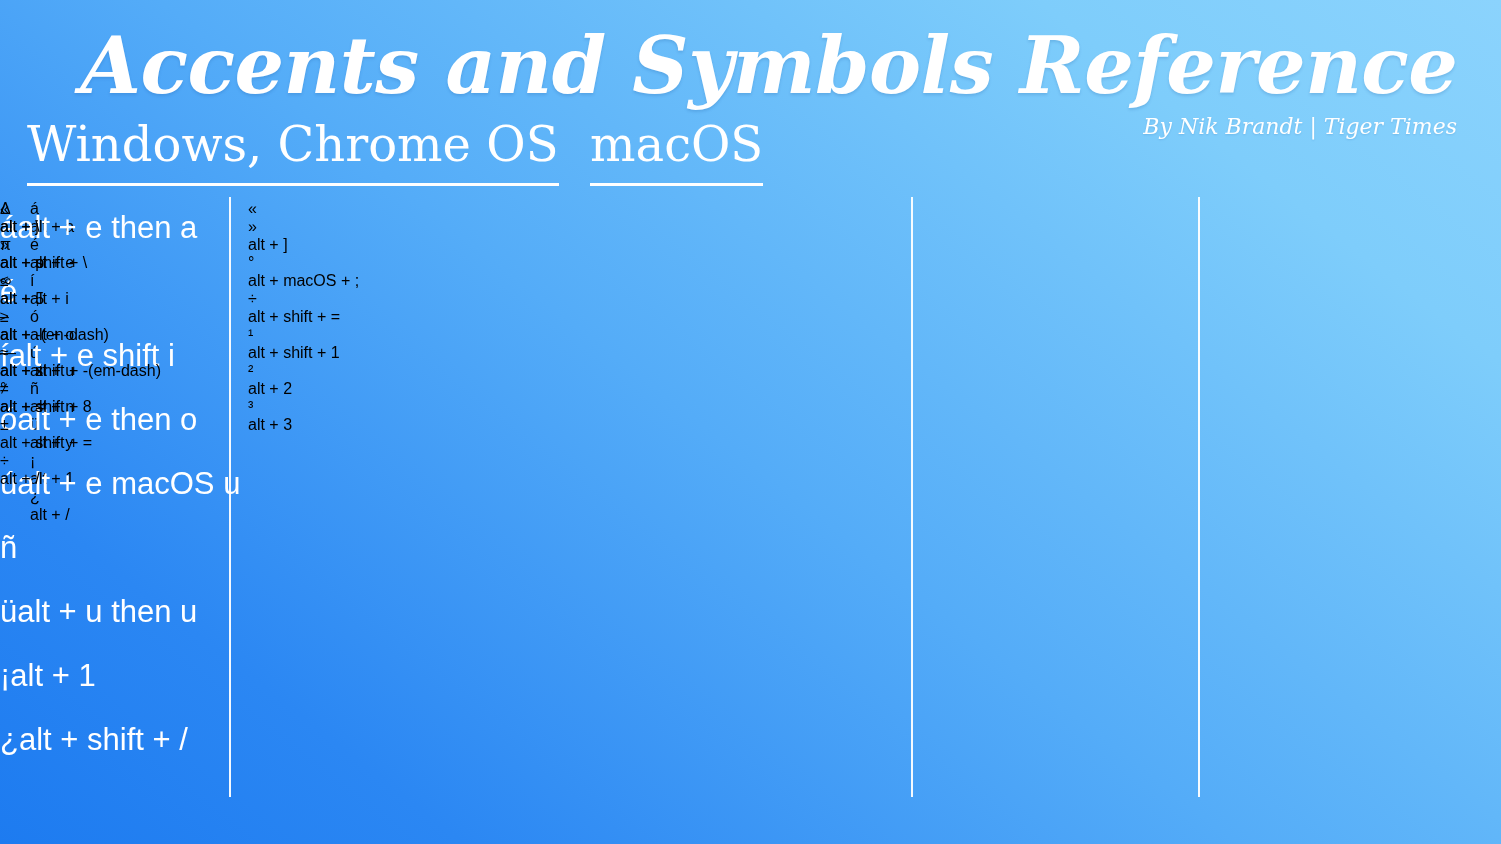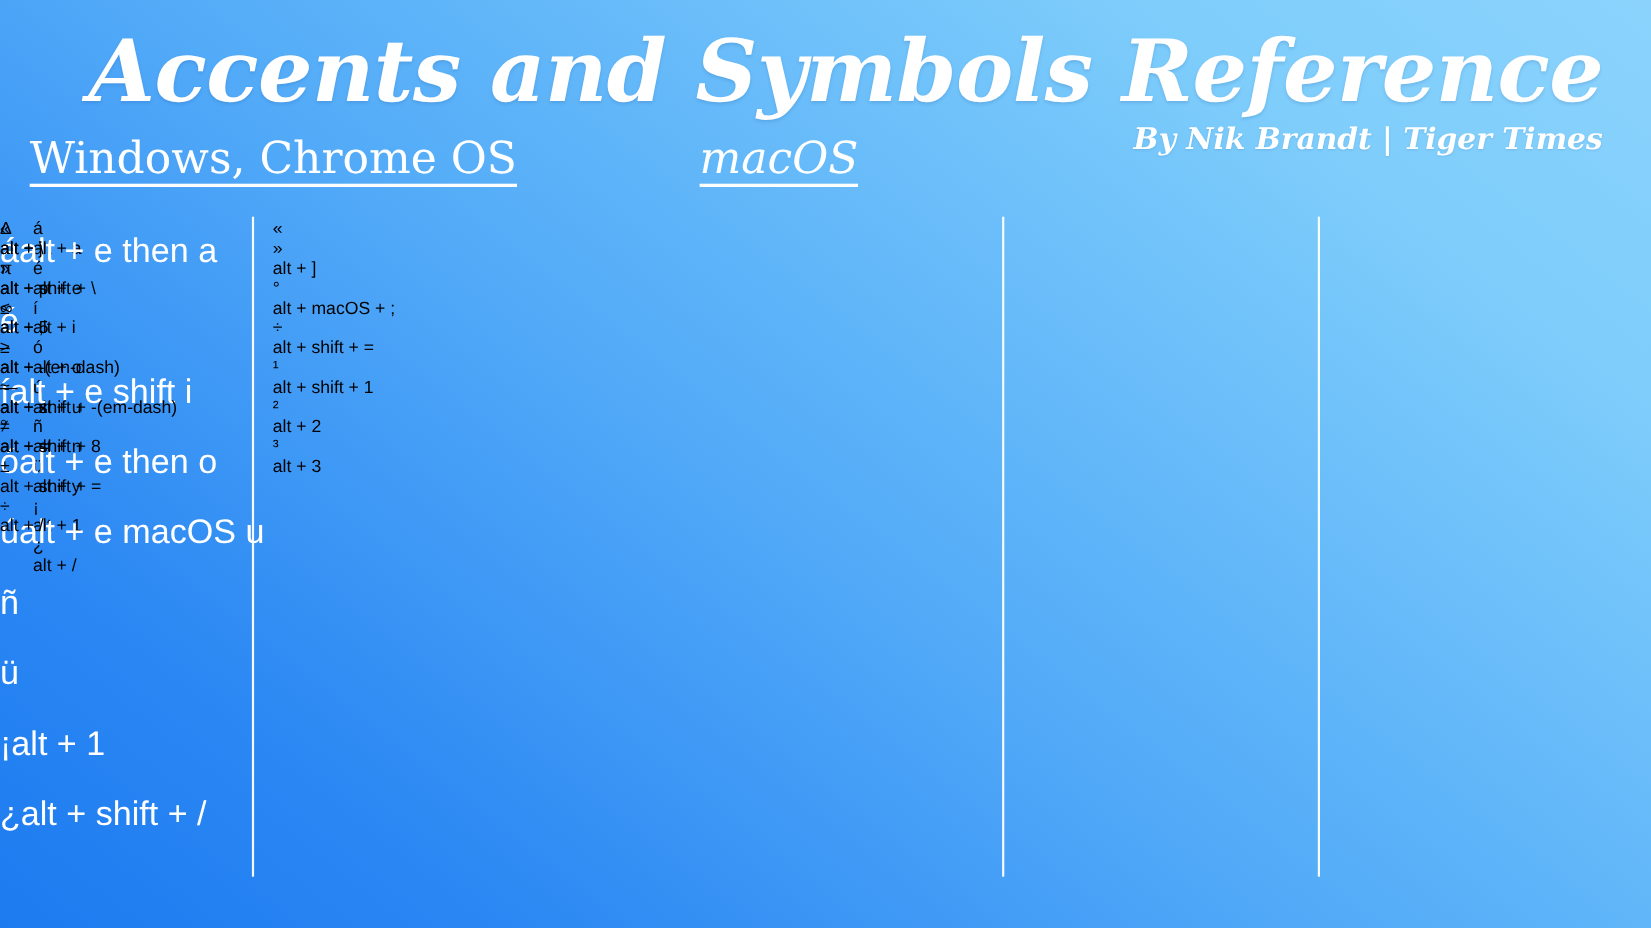--- a/index.html
+++ b/index.html
@@ -39,38 +39,38 @@
     text-shadow: 0 2px 3px rgba(20,80,150,0.18);
     padding-left: 20px;
   }
 
   
   .os-heading {
     position: absolute;
     font-family: "DejaVu Serif", "Liberation Serif", serif;
     font-weight: normal;
     font-style: normal;
-    font-size: 40px;
+    font-size: 48px;
     line-height: 46px;
     color: #ffffff;
     white-space: nowrap;
     border-bottom: 3px solid #ffffff;
-    padding-bottom: 0;
+    padding-bottom: 16px;
   }
   #heading-windows { left: 27px; top: 121px; }
-  #heading-macos   { left: 636px; top: 121px; font-style: italic; }
+  #heading-macos   { left: 590px; top: 121px; }
 
   #byline {
     position: absolute;
     right: 44px;
     top: 110px;
     font-family: "DejaVu Serif", "Liberation Serif", serif;
     font-style: italic;
-    font-weight: bold;
-    font-size: 27px;
+    font-weight: normal;
+    font-size: 22px;
     line-height: 34px;
     color: #ffffff;
     white-space: nowrap;
     text-shadow: 0 1px 2px rgba(20,80,150,0.16);
   }
 
   
   .divider {
     position: absolute;
     top: 197px;
@@ -251,20 +251,21 @@
       </div>
       <div class="row">
         <div class="sym">ú</div>
         <div class="keys">alt + e macOS u</div>
       </div>
       <div class="row">
         <div class="sym">ñ</div>
       </div>
       <div class="row">
         <div class="sym">ü</div>
+        <div class="keys">alt + u then u</div>
       </div>
       <div class="row">
         <div class="sym">¡</div>
         <div class="keys center">alt + 1</div>
       </div>
       <div class="row">
         <div class="sym">¿</div>
         <div class="keys">alt + shift + /</div>
       </div>
     </div>

